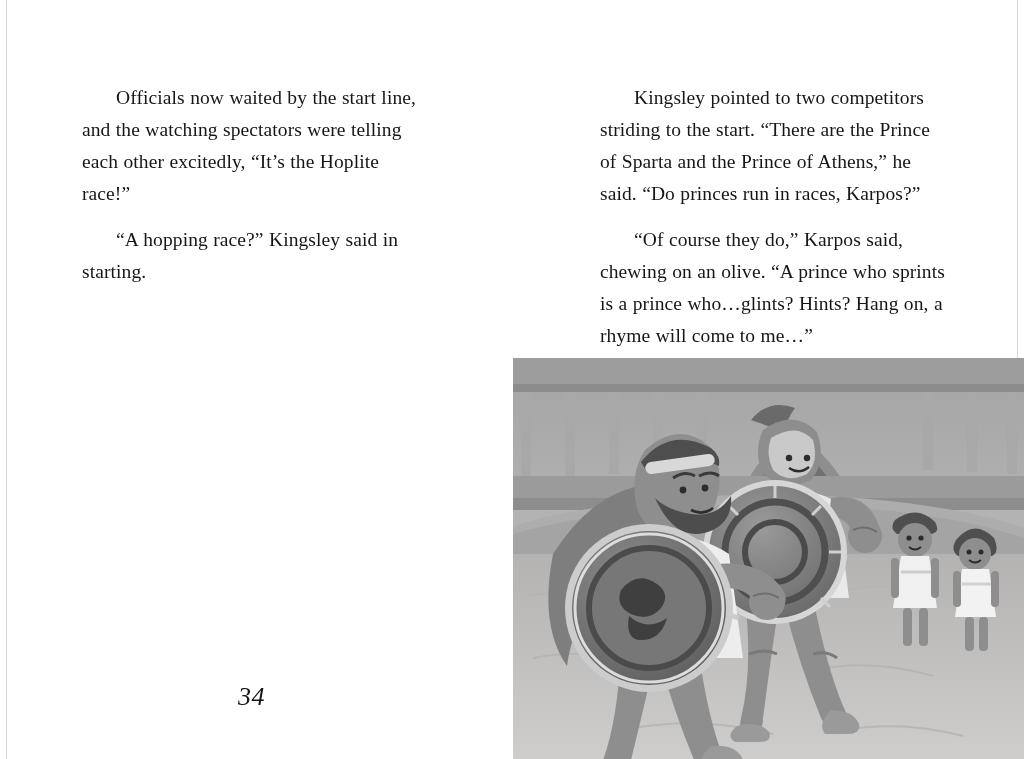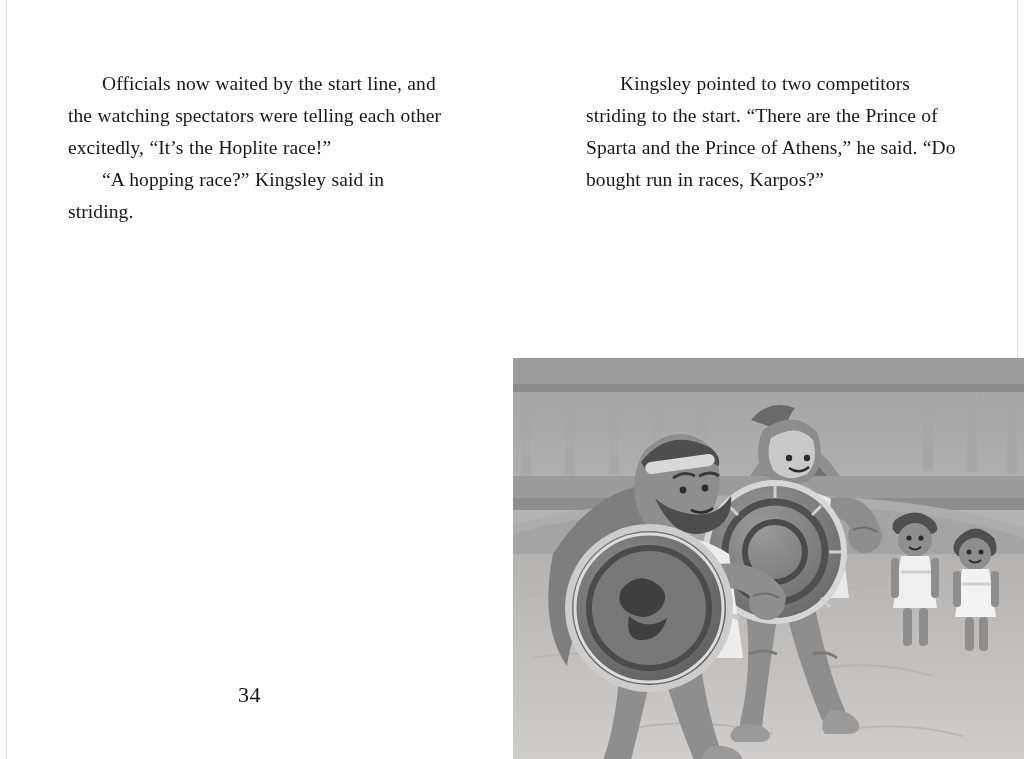--- a/index.html
+++ b/index.html
@@ -47,36 +47,37 @@
   .col-left {
     left: 68px;
     width: 376px;
   }
   .col-right {
     left: 586px;
     width: 376px;
   }
 
   p.para {
-    margin: 0;
+    margin: 14px;
     font-size: 19.5px;
     line-height: 32px;
     text-indent: 34px;
     letter-spacing: 0.1px;
     word-spacing: 0.4px;
     color: #161616;
   }
 
   .folio {
     position: absolute;
     left: 238px;
     top: 682px;
-    font-size: 22px;
+    font-size: 26px;
     color: #161616;
     letter-spacing: 0.5px;
+    font-style: italic;
   }
 
   
   .illustration {
     position: absolute;
     left: 513px;
     top: 358px;
     width: 511px;
     height: 401px;
     overflow: hidden;
@@ -91,25 +92,26 @@
 
 <div class="page">
 
   <div class="edge-left"></div>
   <div class="edge-right"></div>
 
   <div class="columns">
 
     <div class="col col-left">
       <p class="para">Officials now waited by the start line, and the watching spectators were telling each other excitedly, “It’s the Hoplite race!”</p>
-      <p class="para">“A hopping race?” Kingsley said in striding.</p>
+      <p class="para">“A hopping race?” Kingsley said in starting.</p>
     </div>
 
     <div class="col col-right">
-      <p class="para">Kingsley pointed to two competitors striding to the start. “There are the Prince of Sparta and the Prince of Athens,” he said. “Do bought run in races, Karpos?”</p>
+      <p class="para">Kingsley pointed to two competitors striding to the start. “There are the Prince of Sparta and the Prince of Athens,” he said. “Do princes run in races, Karpos?”</p>
+      <p class="para">“Of course they do,” Karpos said, chewing on an olive. “A prince who sprints is a prince who…glints? Hints? Hang on, a rhyme will come to me…”</p>
     </div>
 
   </div>
 
   <div class="folio">34</div>
 
   <div class="illustration">
     <svg width="511" height="401" viewBox="0 0 511 401" xmlns="http://www.w3.org/2000/svg" aria-hidden="true">
       <defs>
         <linearGradient id="groundGrad" x1="0" y1="0" x2="0" y2="1">

